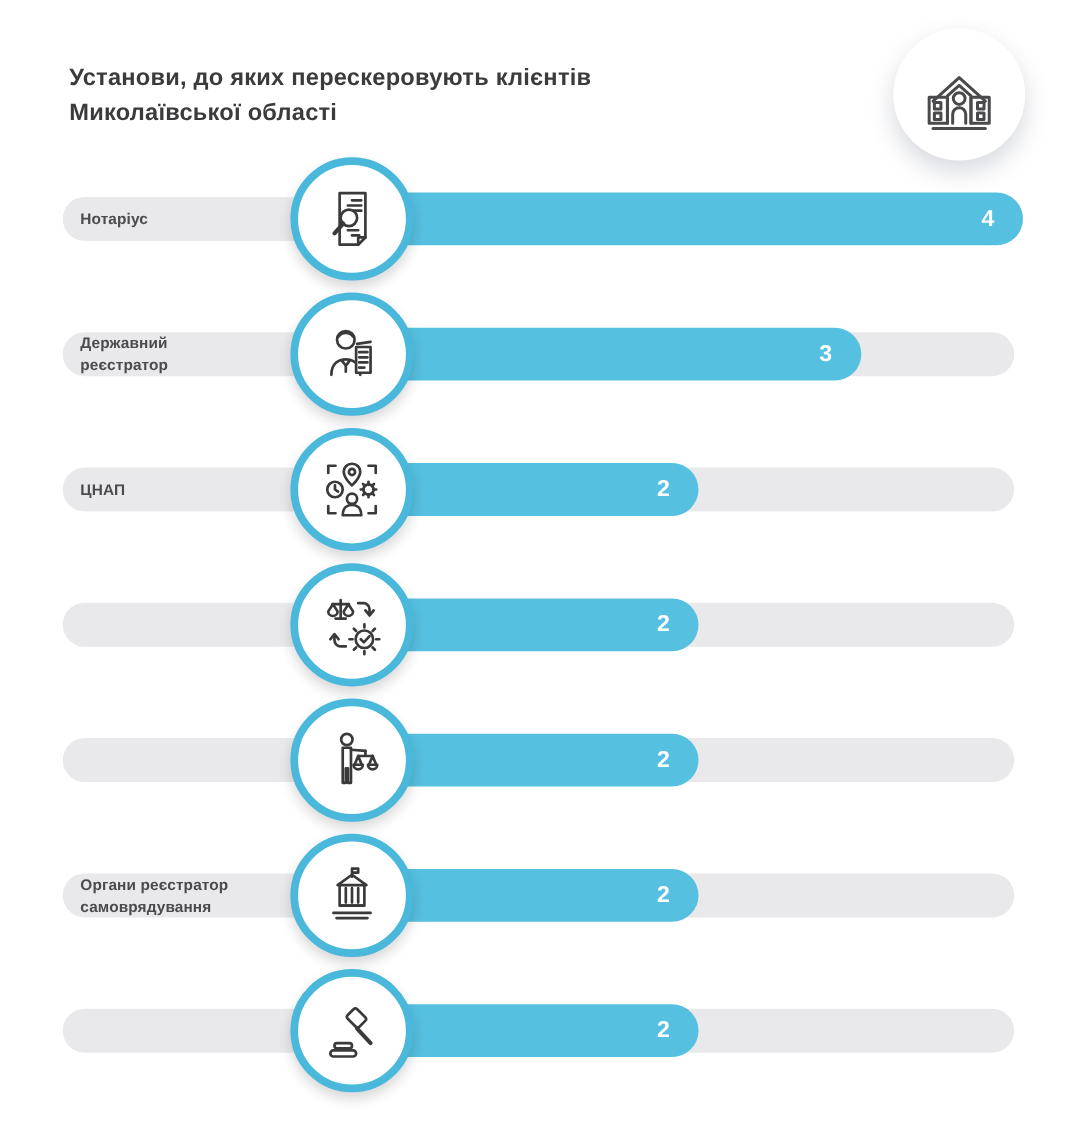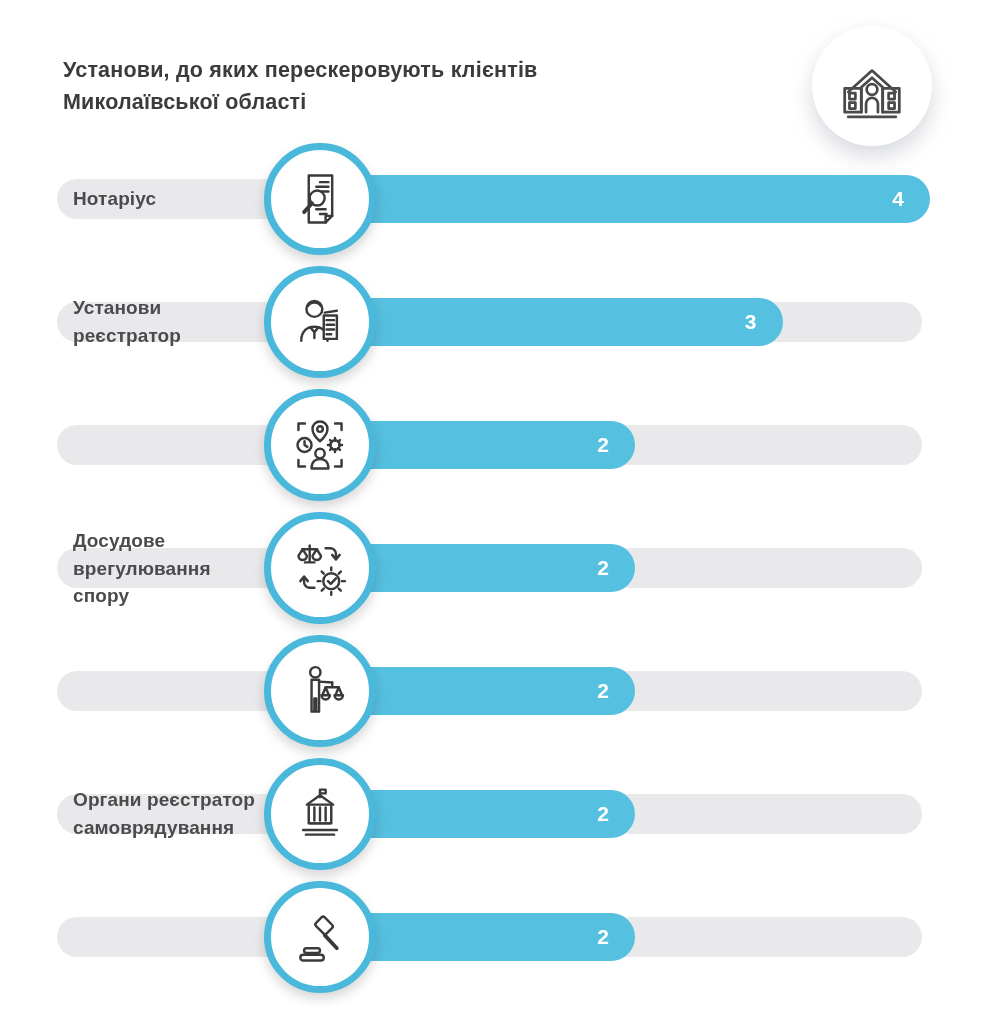--- a/index.html
+++ b/index.html
@@ -35,21 +35,21 @@
   }
   .icon-badge{
     position:absolute;left:207px;top:-32px;width:112px;height:112px;
     box-sizing:border-box;border:7px solid #49b8db;background:#ffffff;
     border-radius:50%;z-index:3;
     display:flex;align-items:center;justify-content:center;
     box-shadow:0 6px 12px rgba(0,0,0,.16);
   }
   .label{
     position:absolute;left:16px;top:50%;transform:translateY(-50%);
-    width:195px;font-size:19px;font-weight:600;line-height:1.45;
+    width:195px;font-size:14px;font-weight:600;line-height:1.45;
     color:#4b4b4d;white-space:pre-line;z-index:2;letter-spacing:.1px;
   }
   .lineicon{stroke:#3a3a3a;fill:none;stroke-width:2.6;
     stroke-linecap:round;stroke-linejoin:round;}
   .lineicon .thick{stroke-width:4;}
   .lineicon .fillwhite{fill:#ffffff;}
   .badgeicon{stroke:#4a4a4c;fill:none;stroke-width:2.3;
     stroke-linecap:round;stroke-linejoin:round;}
 </style>
 </head>
@@ -102,21 +102,21 @@
       <svg class="lineicon" width="60" height="60" viewBox="0 0 64 64">
         <circle cx="26" cy="18" r="8.5"></circle>
         <path d="M19 15c3-5 11-5 14 0"></path>
         <path d="M12 52c0-11 7-15 14-15s14 4 14 15"></path>
         <path d="M22 38l4 5 4-5M26 43v6"></path>
         <path d="M37 22l13-2"></path>
         <rect class="fillwhite" x="36" y="25" width="14" height="25"></rect>
         <path d="M39 30h8M39 35h8M39 40h8M39 45h5"></path>
       </svg>
     </div>
-    <div class="label">Установи
+    <div class="label">Державний
 реєстратор</div>
   </div>
 
   <div class="row r2">
     <div class="pill"></div>
     <div class="bar" style="width: 295px;">
       <span class="val">2</span>
     </div>
     <div class="icon-badge">
       <svg class="lineicon" width="60" height="60" viewBox="0 0 64 64" stroke-width="2.2">
@@ -124,40 +124,39 @@
         <path d="M32 7c-4.5 0-8 3.4-8 7.8C24 21 32 28 32 28s8-7.2 8-13.2C40 10.4 36.5 7 32 7z"></path>
         <circle cx="32" cy="15" r="3"></circle>
         <circle cx="15.5" cy="32" r="7.5"></circle>
         <path d="M15.5 28v4l3 2"></path>
         <circle cx="48" cy="32" r="5"></circle>
         <path d="M48 24.5v3M48 36.5v3M55.5 32h-3M43.5 32h-3M53.3 26.7l-2.1 2.1M44.8 35.2l-2.1 2.1M53.3 37.3l-2.1-2.1M44.8 28.8l-2.1-2.1"></path>
         <circle cx="32" cy="41" r="5"></circle>
         <path d="M23 57c0-8 5-10 9-10s9 2 9 10z"></path>
       </svg>
     </div>
+    <div class="label">ЦНАП</div>
   </div>
 
   <div class="row r3">
     <div class="pill"></div>
     <div class="bar" style="width: 295px;">
       <span class="val">2</span>
     </div>
     <div class="icon-badge">
       <svg class="lineicon" width="60" height="60" viewBox="0 0 64 64" stroke-width="2.2">
         <path d="M21 8v18M13 12h16M16 26h10"></path>
         <path d="M9 19a4.5 4.5 0 0 0 9 0l-4.5-7zM24 19a4.5 4.5 0 0 0 9 0L28.5 12z"></path>
         <path d="M38 11h5a6 6 0 0 1 6 6v5m-4-4 4 5 4-5"></path>
         <path d="M26 53h-5a6 6 0 0 1-6-6v-5m-4 4 4-5 4 5"></path>
         <circle cx="44" cy="46" r="8.5"></circle>
         <path d="M44 34.5v-3M44 57.5v3M55.5 46h3M32.5 46h-3M52 38l2.2-2.2M33.8 56.2L36 54M52 54l2.2 2.2M33.8 35.8L36 38"></path>
         <path d="M40.5 46l3 3 5.5-6"></path>
       </svg>
     </div>
-    <div class="label">Досудове
-врегулювання спору</div>
   </div>
 
   <div class="row r4">
     <div class="pill"></div>
     <div class="bar" style="width: 295px;">
       <span class="val">2</span>
     </div>
     <div class="icon-badge">
       <svg class="lineicon" width="60" height="60" viewBox="0 0 64 64" stroke-width="2.2">
         <circle cx="27" cy="12" r="5.5"></circle>

